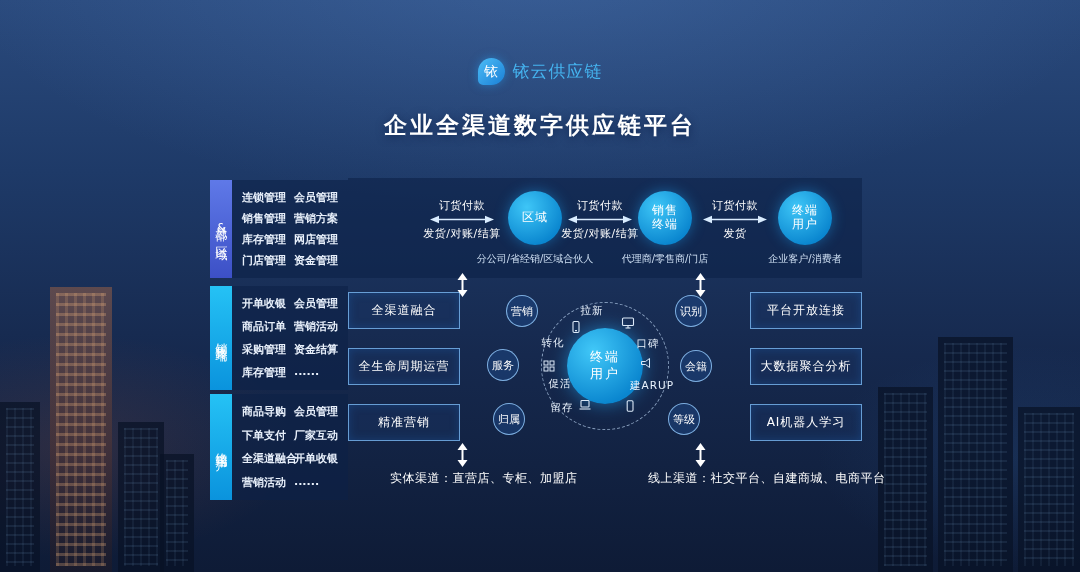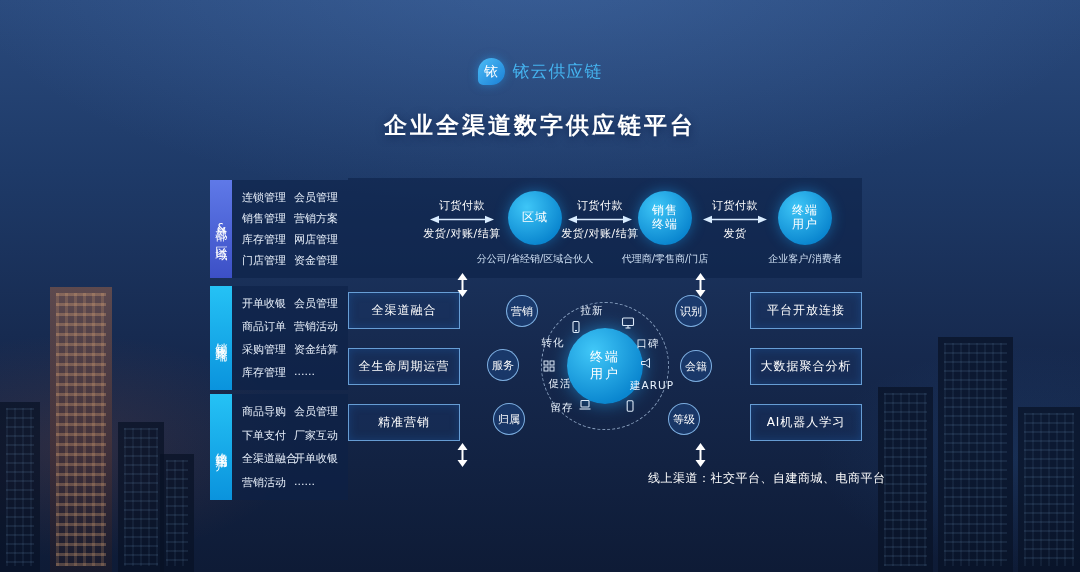--- a/index.html
+++ b/index.html
@@ -39,21 +39,21 @@
   
   .side-group { position:absolute; left:210px; width:130px; display:flex; }
   .side-tab { width:22px; color:#fff; font-size:12px; letter-spacing:2px;
     display:flex; align-items:center; justify-content:center;
     writing-mode:vertical-rl; text-orientation:upright; }
   .tab-indigo { background:linear-gradient(180deg,#5f79e8,#3c50c6); }
   .tab-cyan   { background:linear-gradient(180deg,#25c2f5,#0a93dd); }
   .side-body { flex:1; background:rgba(12,32,70,0.58); padding:10px 2px 10px 10px;
     display:flex; flex-direction:column; justify-content:space-between; }
   .side-row { display:flex; }
-  .side-row span { width:52px; font-size:11px; color:#e8f0fb; white-space:nowrap; }
+  .side-row span { width:52px; font-size:11px; color:#e8f0fb; white-space:nowrap;font-weight:bold; }
 
   
   .flow-panel { position:absolute; left:348px; top:178px; width:514px; height:100px;
     background:rgba(12,32,70,0.58); }
   .node { position:absolute; width:120px; display:flex; flex-direction:column; align-items:center; }
   .node-circle { width:54px; height:54px; border-radius:50%; display:flex; flex-direction:column;
     align-items:center; justify-content:center; color:#fff; font-size:12px; line-height:1.15; letter-spacing:1px; }
   .c-purple { background:radial-gradient(circle at 35% 30%, #8377e8, #4a3eb5 75%); box-shadow:0 0 14px rgba(110,90,230,0.5); }
   .c-cyan   { background:radial-gradient(circle at 35% 30%, #3ec6f7, #0a86cf 75%); box-shadow:0 0 14px rgba(30,160,240,0.45); }
   .node-sub { margin-top:7px; font-size:10px; color:#cfe0f4; white-space:nowrap; }
@@ -298,15 +298,16 @@
     <line x1="6.5" y1="5" x2="6.5" y2="19" stroke="#fff" stroke-width="2"></line>
     <polygon points="6.5,0 1.5,7 11.5,7" fill="#fff"></polygon>
     <polygon points="6.5,24 1.5,17 11.5,17" fill="#fff"></polygon>
   </svg>
   <svg class="varrow" style="left:694px;top:443px" width="13" height="24" viewBox="0 0 13 24">
     <line x1="6.5" y1="5" x2="6.5" y2="19" stroke="#fff" stroke-width="2"></line>
     <polygon points="6.5,0 1.5,7 11.5,7" fill="#fff"></polygon>
     <polygon points="6.5,24 1.5,17 11.5,17" fill="#fff"></polygon>
   </svg>
 
+  <div class="channel" style="left:390px">实体渠道：直营店、专柜、加盟店</div>
   <div class="channel" style="left:648px">线上渠道：社交平台、自建商城、电商平台</div>
 
 </div>
 
 </body></html>

